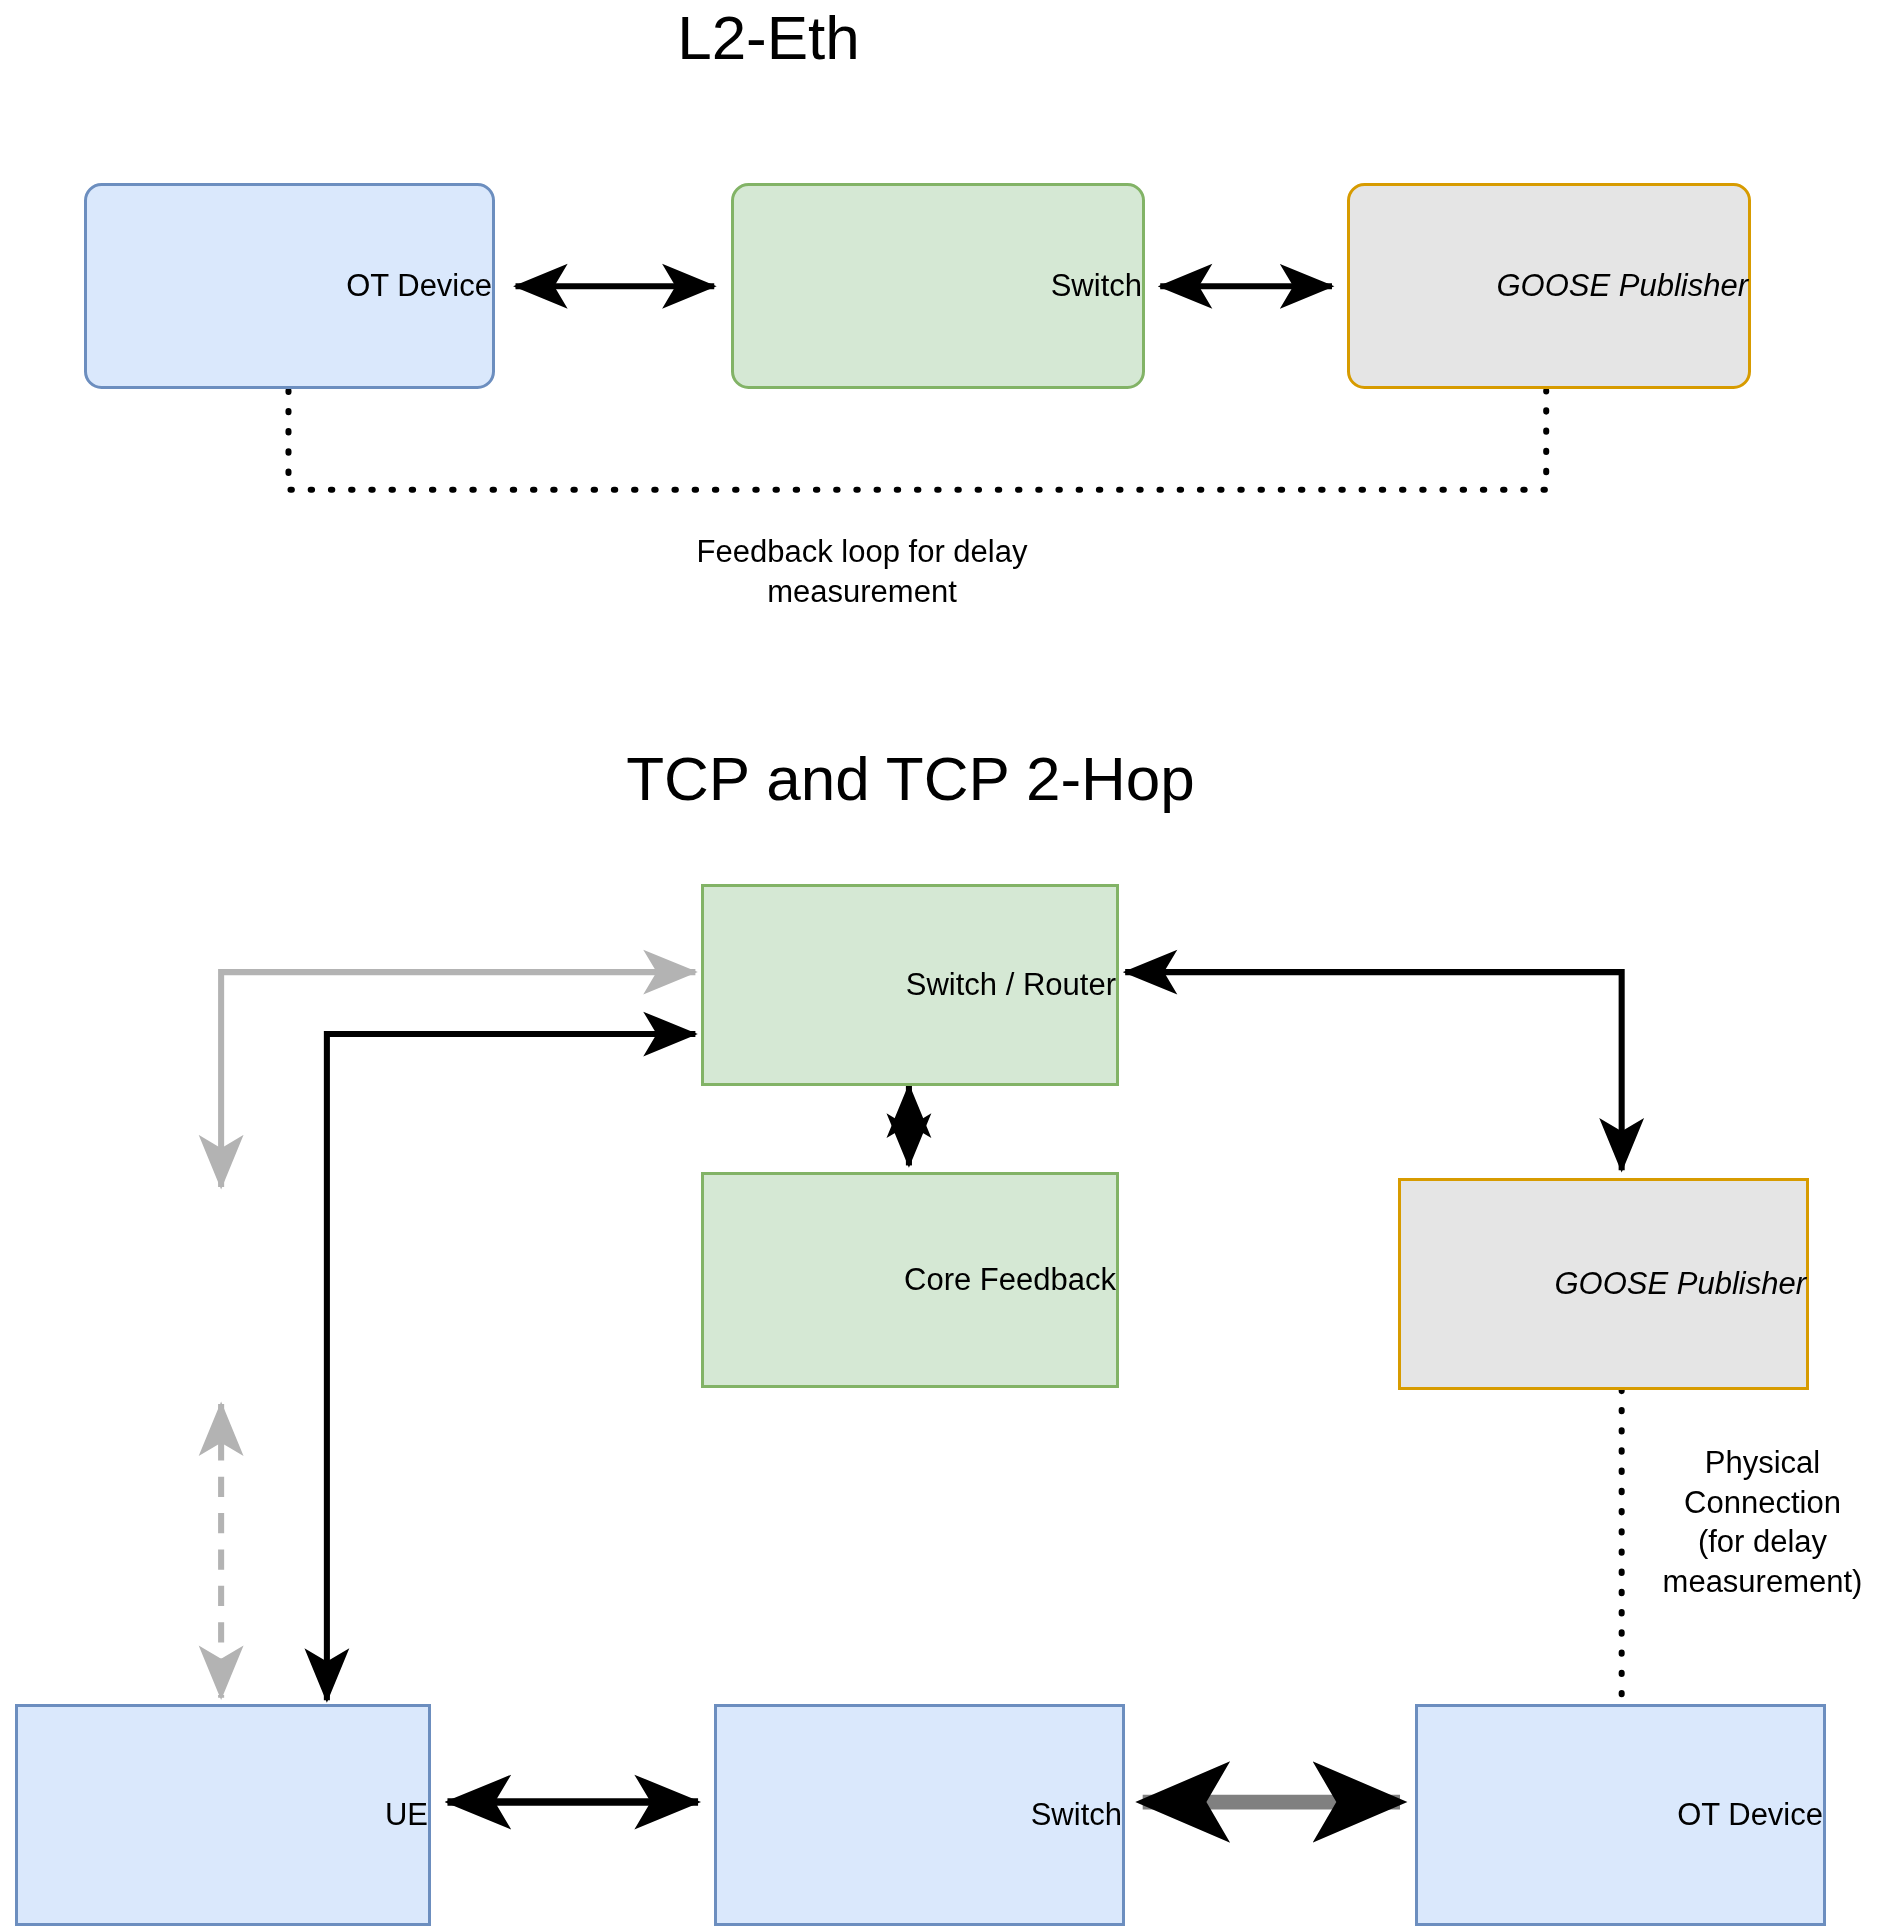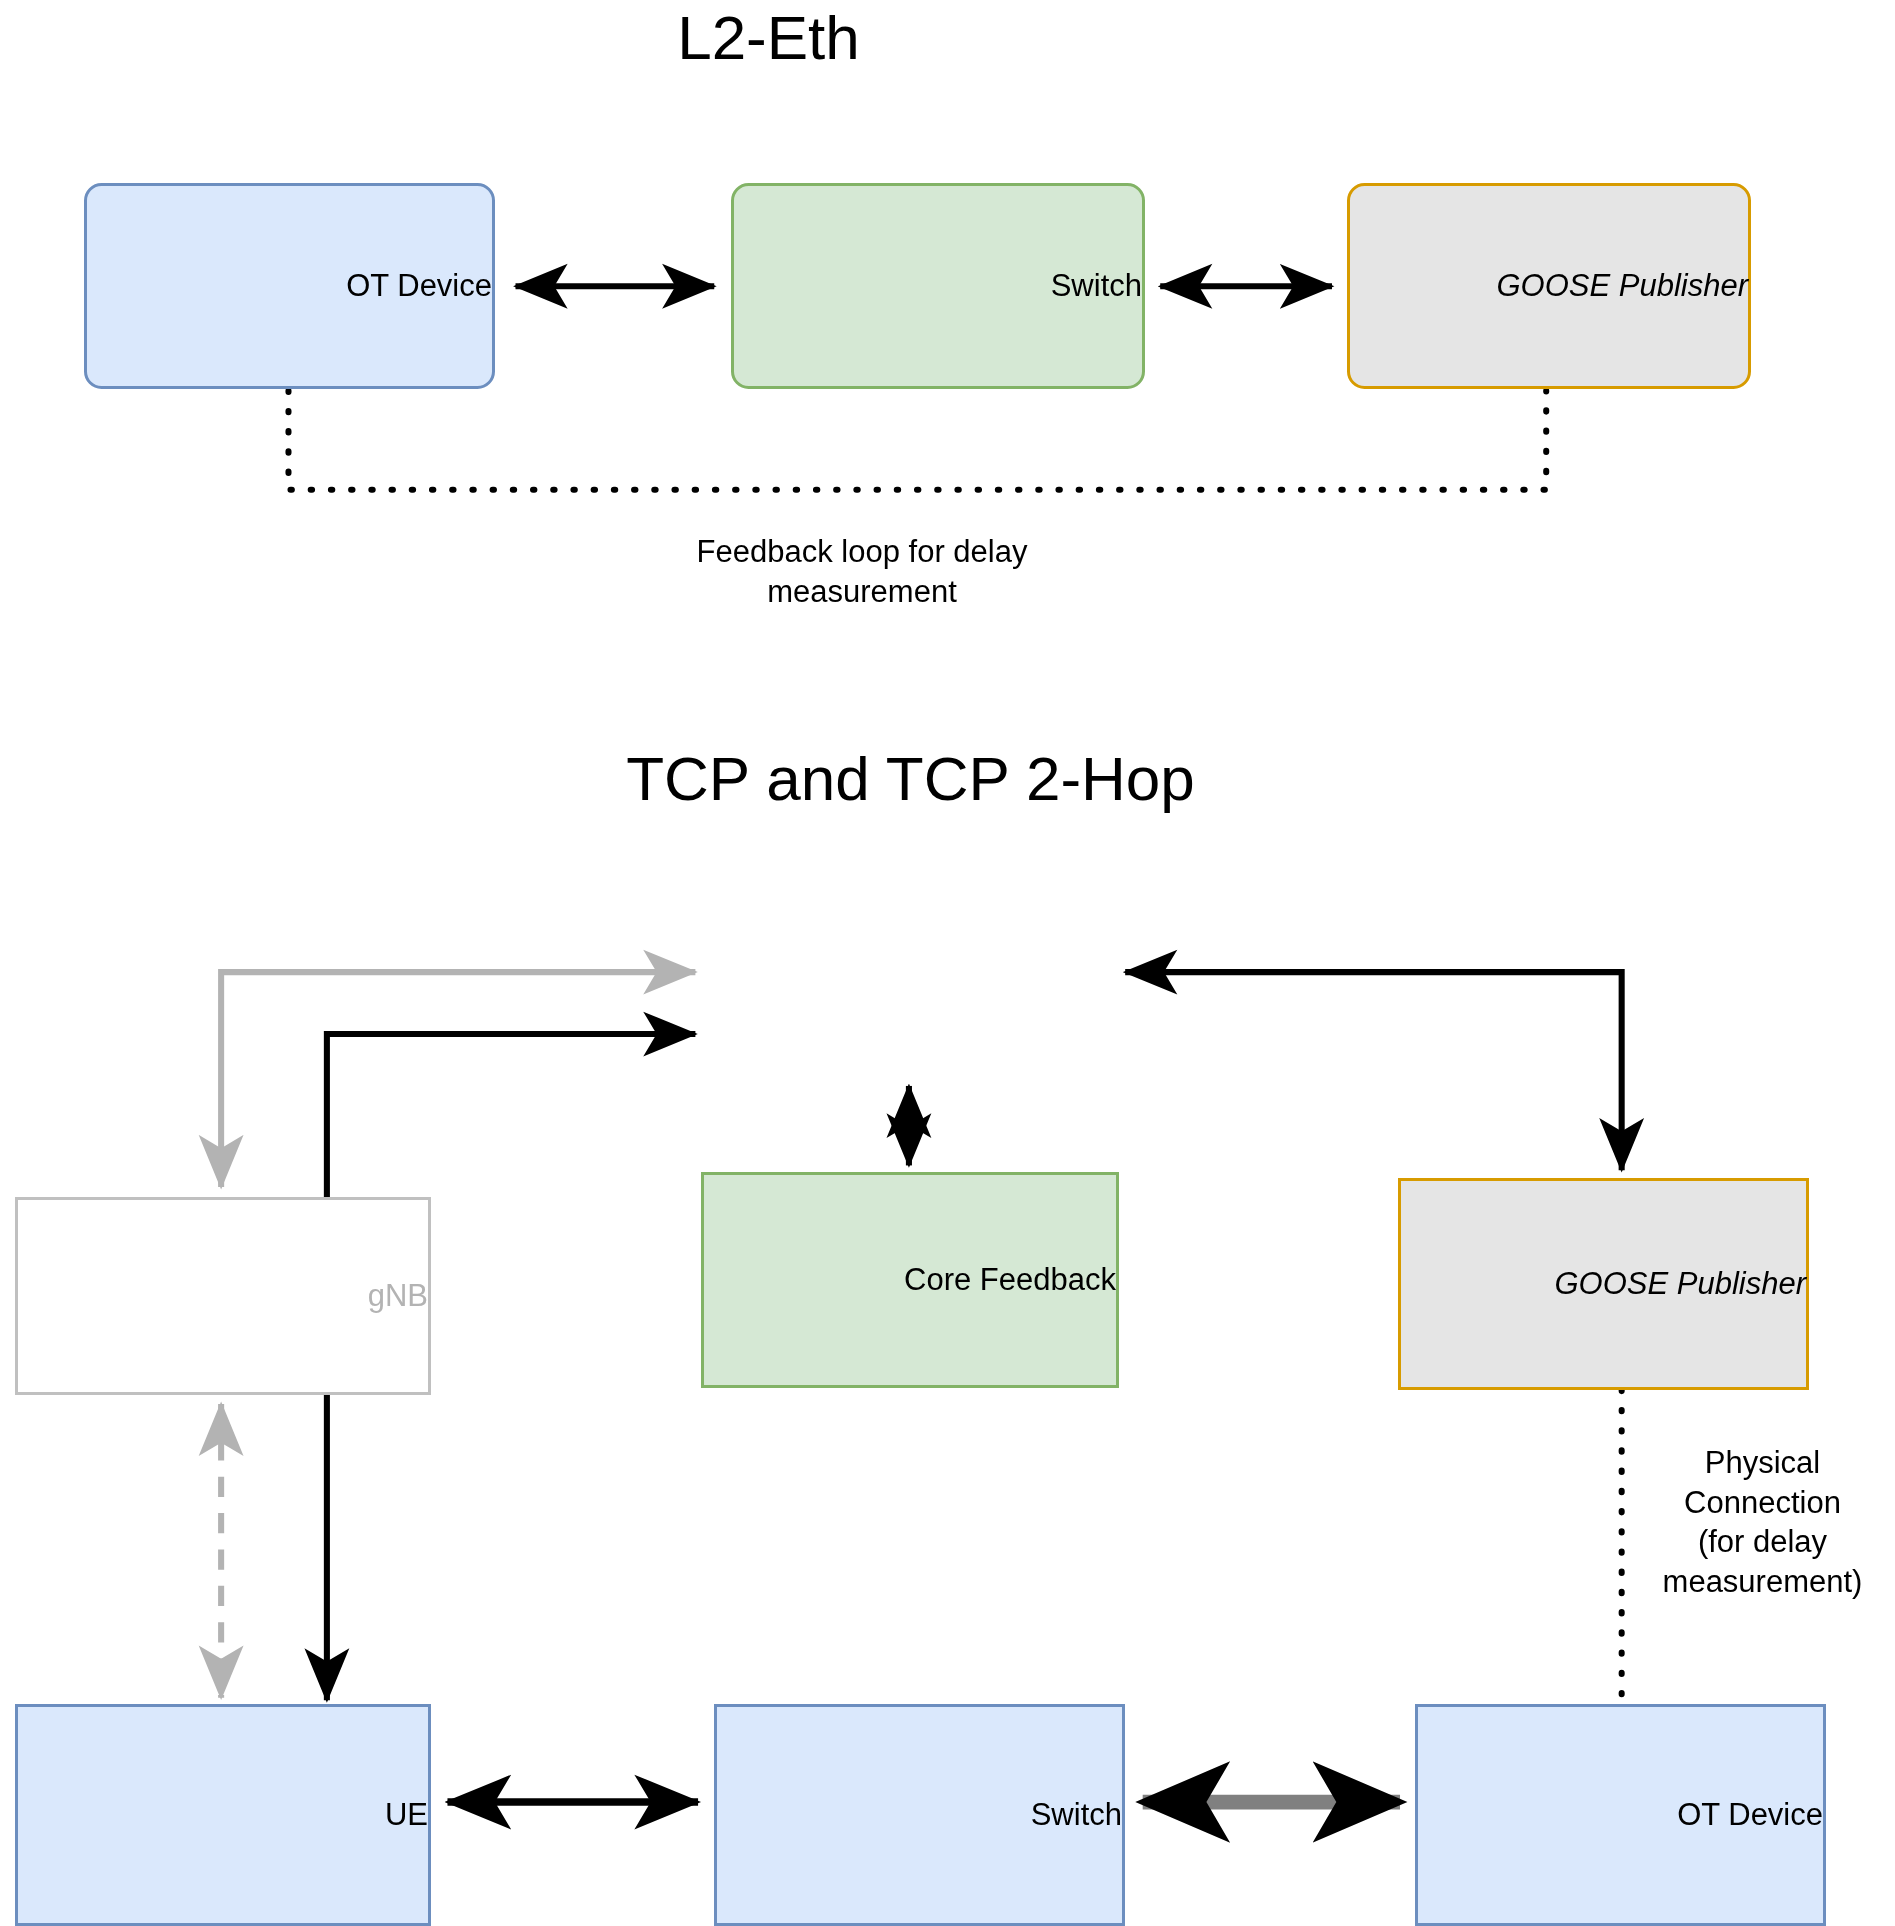--- a/index.html
+++ b/index.html
@@ -143,28 +143,28 @@
     <span>GOOSE Publisher</span>
   </div>
 
   <div class="edge-label" style="left:525px; top:532px; width:674px;">
     <div>Feedback loop for delay</div>
     <div>measurement</div>
   </div>
 
   <div class="title" style="left:0; top:746px; width:1821px;">TCP and TCP 2-Hop</div>
 
+  <div class="node node-green" style="left:701px; top:884px; width:418px; height:202px;">
+    <span>Switch / Router</span>
+  </div>
 
   <div class="node node-green" style="left:701px; top:1172px; width:418px; height:216px;">
     <span>Core Feedback</span>
   </div>
 
-  <div class="node node-ghost" style="left:15px; top:1197px; width:416px; height:198px;">
-    <span>gNB</span>
-  </div>
 
   <div class="node node-orange" style="left:1398px; top:1178px; width:411px; height:212px;">
     <span>GOOSE Publisher</span>
   </div>
 
   <div class="edge-label" style="left:1630px; top:1443px; width:265px; text-align:center;">
     <div>Physical</div>
     <div>Connection</div>
     <div>(for delay</div>
     <div>measurement)</div>

